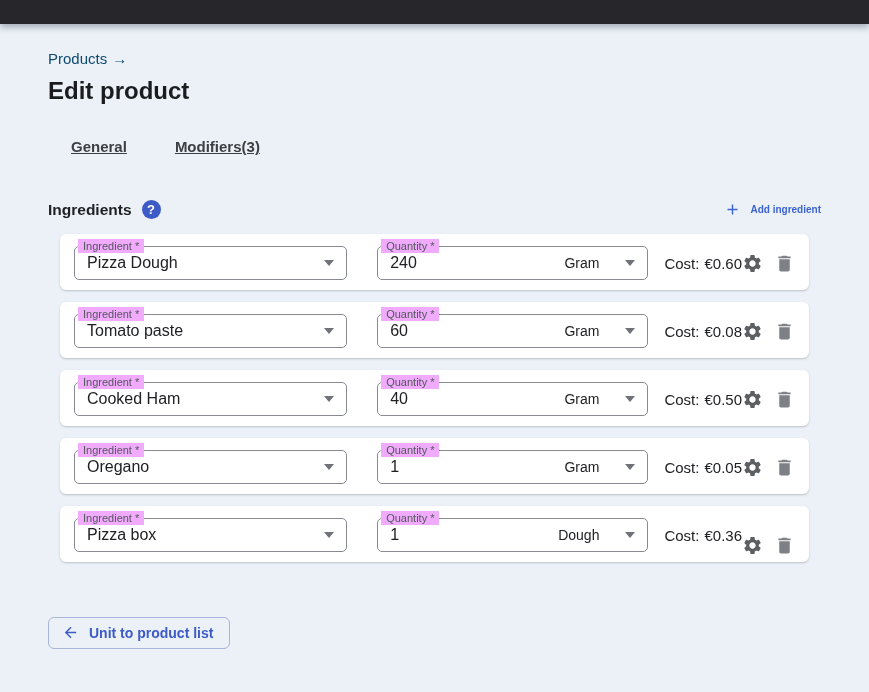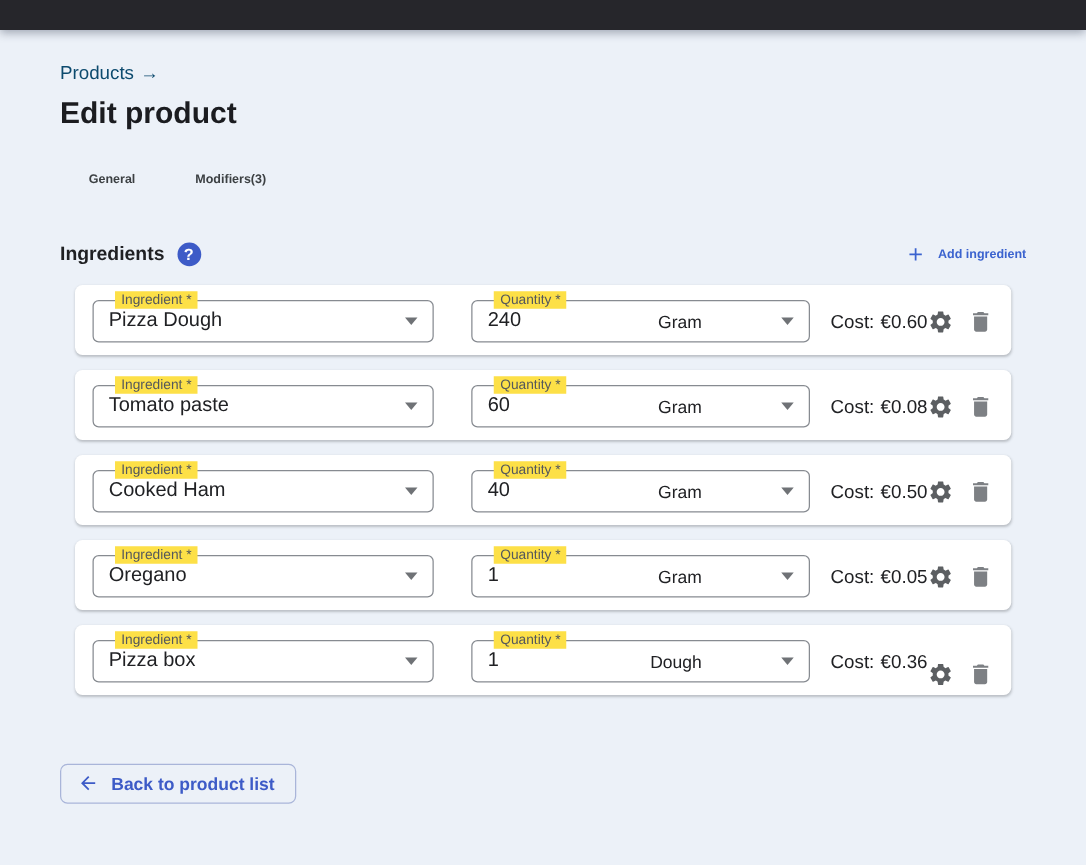--- a/index.html
+++ b/index.html
@@ -20,22 +20,22 @@
   .breadcrumb {
     color:#0c4a6e; font-size:15px; display:inline-flex; align-items:center; gap:5px;
     cursor:pointer;
   }
   .page-title {
     font-size:24px; font-weight:700; color:#1b1c20; margin:9px 0 0 0;
   }
 
   .tabs { display:flex; margin-top:33px; }
   .tab {
-    padding:0 24px 12px 24px; font-size:10px; font-weight:700;
-    color:#3c4043; cursor:pointer; border-bottom:3px solid transparent;
+    padding:0 24px 12px 24px; font-size:15px; font-weight:700;
+    color:#3c4043; cursor:pointer; border-bottom:3px solid transparent;text-decoration:underline;
   }
   .tab:first-child { padding-left:23px; }
   .tab.active { color:#3d5cc5; border-bottom-color:#3d5bb5; }
 
   .section-head { display:flex; align-items:center; margin-top:30px; }
   .section-title { font-size:15.5px; font-weight:700; color:#1f2023; }
   .help-icon {
     width:19px; height:19px; border-radius:50%; background:#3d5bc7; color:#fff;
     font-size:13px; font-weight:700; display:flex; align-items:center; justify-content:center;
     margin-left:10px; cursor:pointer;
@@ -52,25 +52,25 @@
     box-shadow:0 1px 2px rgba(60,64,67,.28);
     margin-bottom:12px;
   }
   .card-row { display:flex; align-items:center; }
 
   .field {
     position:relative; border:1px solid #878b91; border-radius:5px; height:34px;
     display:flex; align-items:center; background:#fff; cursor:pointer;
   }
   .flabel {
-    position:absolute; top:-8px; left:17px; background:#fde047; padding:0 5px;
+    position:absolute; top:-8px; left:3px; background:#f0abfc; padding:0 5px;
     font-size:11px; color:#55585c; line-height:14px; white-space:nowrap;
   }
   .field-ingredient { width:285px; }
-  .field-quantity  { width:283px; margin-left:30px;gap:38px; }
+  .field-quantity  { width:283px; margin-left:30px; }
   .fvalue { font-size:16px; color:#202124; padding-left:12px; flex:1; }
   .funit  { font-size:14px; color:#202124; margin-right:26px; }
   .caret {
     width:0; height:0; border-left:5px solid transparent; border-right:5px solid transparent;
     border-top:6px solid #6f7276; margin-right:12px;
   }
   .cost { margin-left:16px; font-size:15px; white-space:nowrap; display:flex; gap:5px; }
   .row-icons { margin-left:auto; display:flex; align-items:center; gap:11px; }
   .icon-btn { background:none; border:none; padding:0; cursor:pointer; display:flex; }
   .card.has-note .row-icons { transform:translateY(10px); }
@@ -280,19 +280,19 @@
     </div>
   </div>
 </div>
 
 </div>
 
 <button class="back-btn">
   <svg width="17" height="17" viewBox="0 0 24 24" fill="#3d5bc7">
       <path d="M20 11H7.83l5.59-5.59L12 4l-8 8 8 8 1.41-1.41L7.83 13H20v-2z"></path>
     </svg>
-  <span>Back to product list</span>
+  <span>Unit to product list</span>
 </button>
 
 
 
 
 
 
 </body></html>

